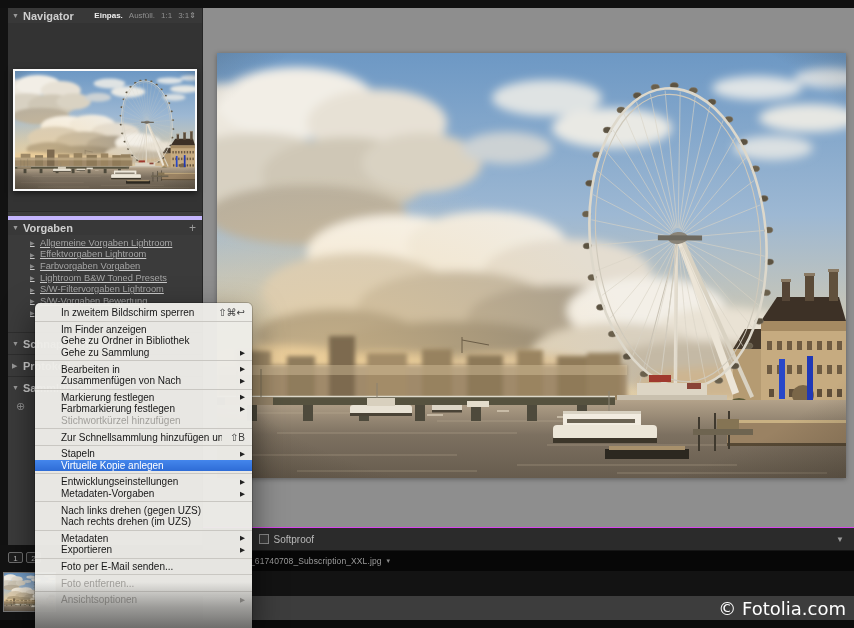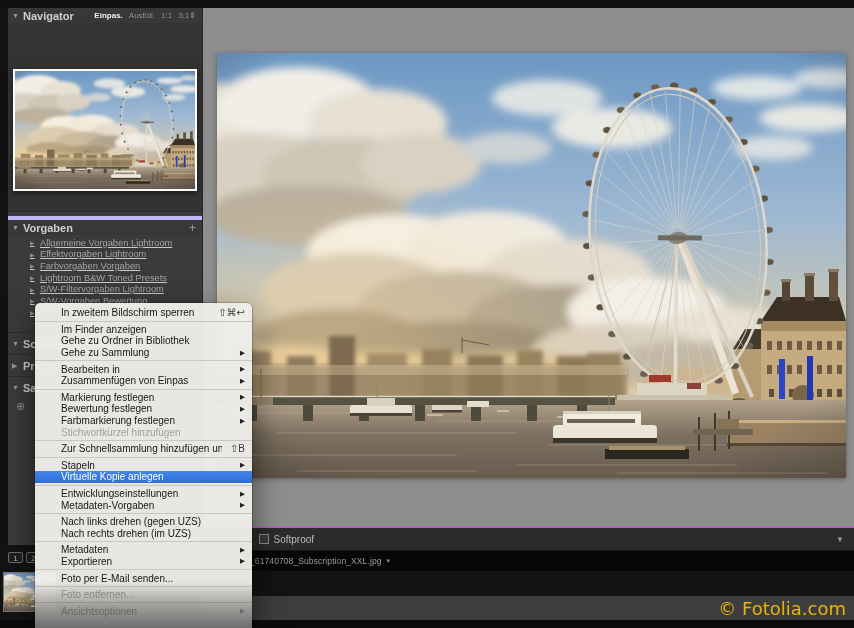--- a/index.html
+++ b/index.html
@@ -62,21 +62,21 @@
   
   .fs-gap{left:203px;top:571px;width:651px;height:25px;background:#131313;}
   .left-bottom{left:0;top:545px;width:203px;height:83px;background:#131313;}
   .win-btn{position:absolute;top:7px;width:15px;height:11px;border:1px solid #6e6e6e;border-radius:2px;
            background:#1e1e1e;color:#b5b5b5;font-size:8px;line-height:11px;text-align:center;box-sizing:border-box;}
   .fs-thumb{position:absolute;left:3px;top:27px;width:53px;height:40px;border:1px solid #777;
             box-sizing:border-box;background:#555;}
   .fs-thumb svg{display:block;width:100%;height:100%;}
   .fotolia-bar{left:203px;top:596px;width:651px;height:24px;background:#3d3d3d;
                display:flex;align-items:center;justify-content:flex-end;padding-right:8px;box-sizing:border-box;}
-  .fotolia-text{color:#eab308;font-size:18px;font-family:"DejaVu Sans",sans-serif;}
+  .fotolia-text{color:#ffffff;font-size:18px;font-family:"DejaVu Sans",sans-serif;}
   .bottom-strip{left:0;top:620px;width:854px;height:8px;background:#0b0b0b;text-align:center;}
 
   
   .menu{left:35px;top:303px;width:217px;height:325px;background:rgba(237,236,232,.97);
         border-radius:5px 5px 0 0;box-shadow:0 12px 32px rgba(0,0,0,.55),0 0 0 1px rgba(0,0,0,.18);
         padding-top:4px;box-sizing:border-box;z-index:50;overflow:hidden;}
   .menu::after{content:"";position:absolute;left:0;right:0;bottom:0;height:46px;pointer-events:none;
         background:linear-gradient(180deg,rgba(18,18,18,0) 0%,rgba(18,18,18,.35) 55%,rgba(12,12,12,.55) 100%);}
   .menu-item{display:flex;align-items:center;height:11.6px;padding:0 7px 0 26px;
              font-size:10px;color:#161616;white-space:nowrap;}
@@ -499,30 +499,26 @@
     <div class="menu-item">
       <span class="mi-label">Gehe zu Sammlung</span>
       <span class="mi-arrow">▶</span>
     </div>
     <div class="menu-sep"></div>
     <div class="menu-item">
       <span class="mi-label">Bearbeiten in</span>
       <span class="mi-arrow">▶</span>
     </div>
     <div class="menu-item">
-      <span class="mi-label">Zusammenfügen von Einpas</span>
+      <span class="mi-label">Zusammenfügen von Nach</span>
       <span class="mi-arrow">▶</span>
     </div>
     <div class="menu-sep"></div>
     <div class="menu-item">
       <span class="mi-label">Markierung festlegen</span>
-      <span class="mi-arrow">▶</span>
-    </div>
-    <div class="menu-item">
-      <span class="mi-label">Bewertung festlegen</span>
       <span class="mi-arrow">▶</span>
     </div>
     <div class="menu-item">
       <span class="mi-label">Farbmarkierung festlegen</span>
       <span class="mi-arrow">▶</span>
     </div>
     <div class="menu-item disabled">
       <span class="mi-label">Stichwortkürzel hinzufügen</span>
     </div>
     <div class="menu-sep"></div>

